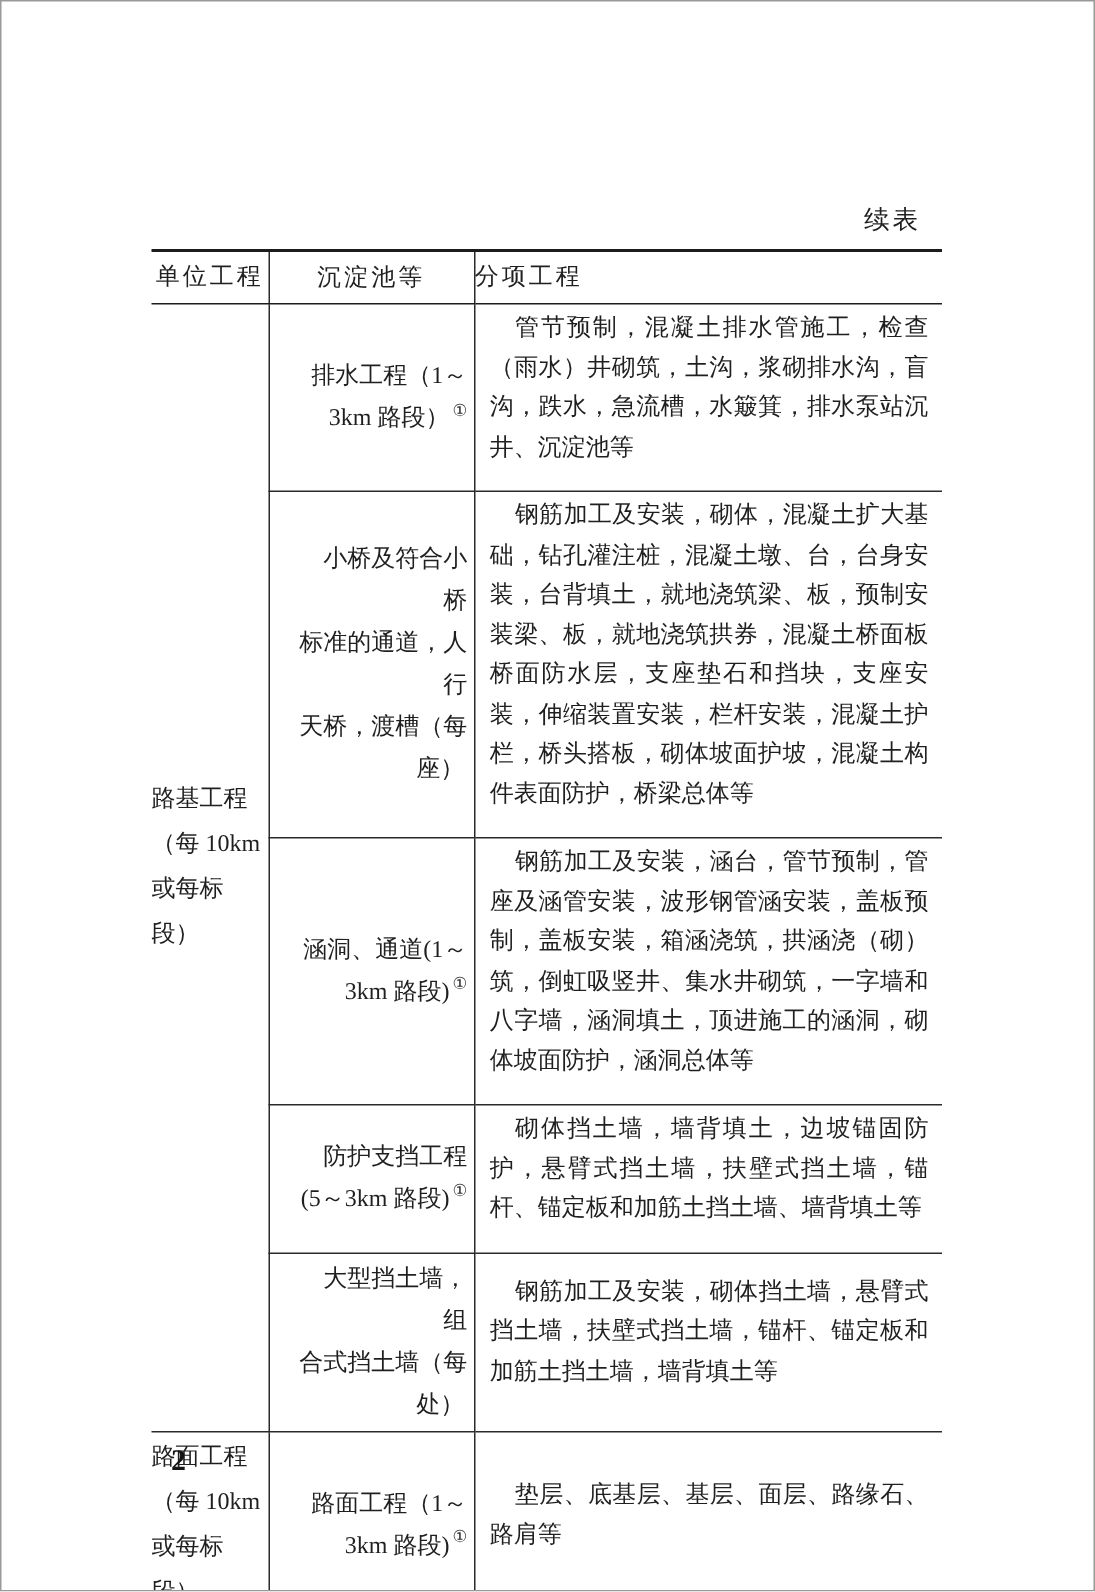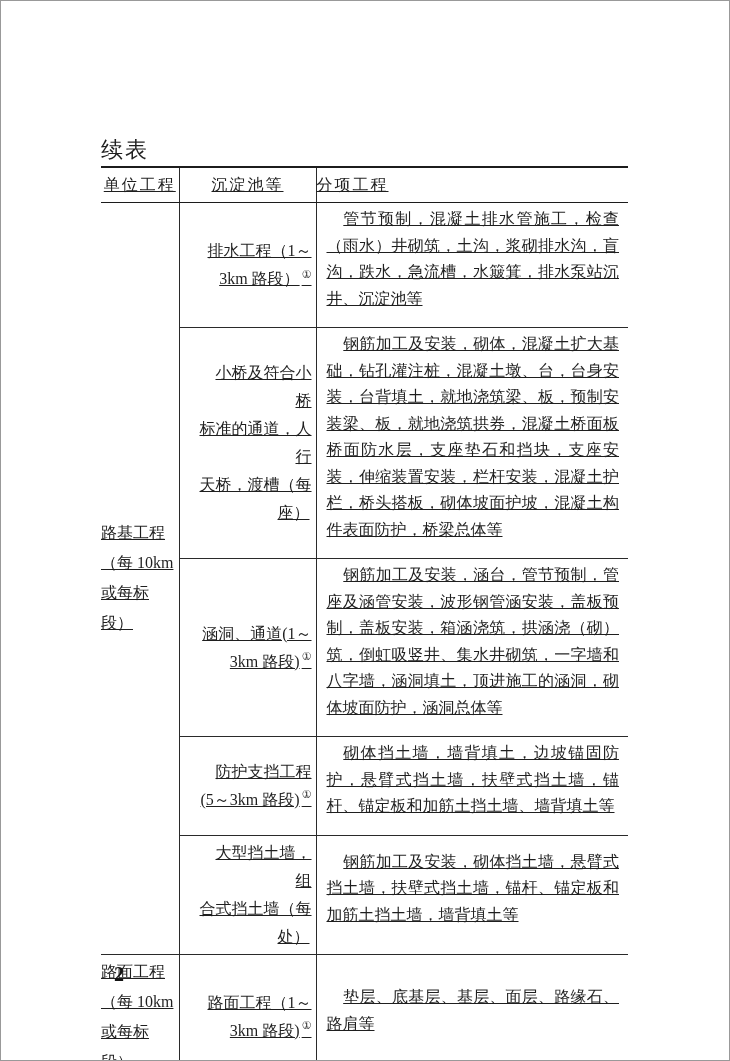--- a/index.html
+++ b/index.html
@@ -15,44 +15,44 @@
     border: 1px solid #999999;
     background: #ffffff;
     color: #1f1f1f;
     overflow: hidden;
   }
   .continued-label {
     position: absolute;
     top: 134px;
     left: 100px;
     width: 527px;
+    text-align: right;
     padding-right: 14px;
     box-sizing: border-box;
-    font-size: 22px;
+    font-size: 17px;
     letter-spacing: 2px;
     color: #1f1f1f;
   }
   table.doc-table {
     position: absolute;
     top: 165px;
     left: 100px;
     width: 527px;
     border-collapse: collapse;
     table-layout: fixed;
     border-top: 2.5px solid #1c1c1c;
     border-bottom: 2.5px solid #1c1c1c;
     font-size: 16px;
     color: #1f1f1f;
   }
   .doc-table th, .doc-table td {
     border: 1px solid #2a2a2a;
     vertical-align: middle;
     box-sizing: border-box;
     font-weight: normal;
-    text-decoration: underline;
   }
   .doc-table th {
     border-top: none;
     border-bottom: 1.7px solid #1c1c1c;
     text-align: center;
     letter-spacing: 2px;
     height: 28px;
     padding: 2px 0;
   }
   .col-unit {

